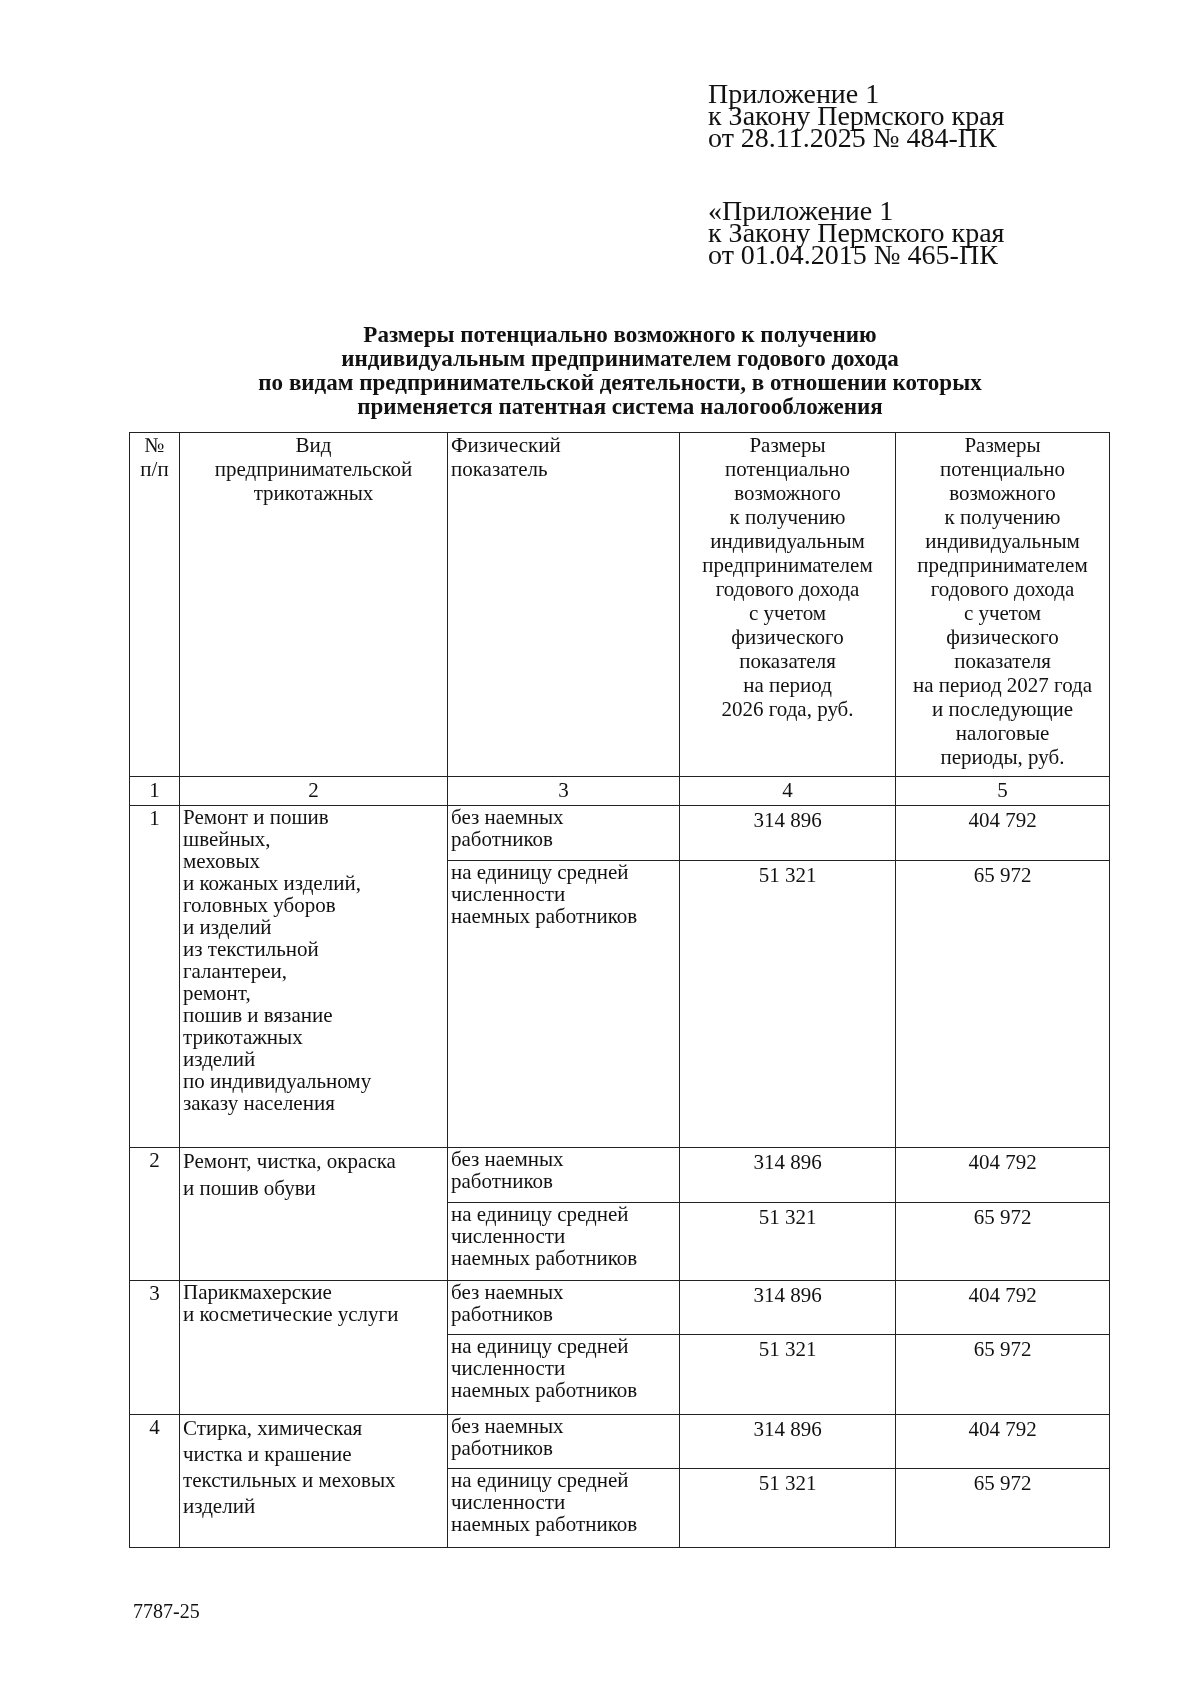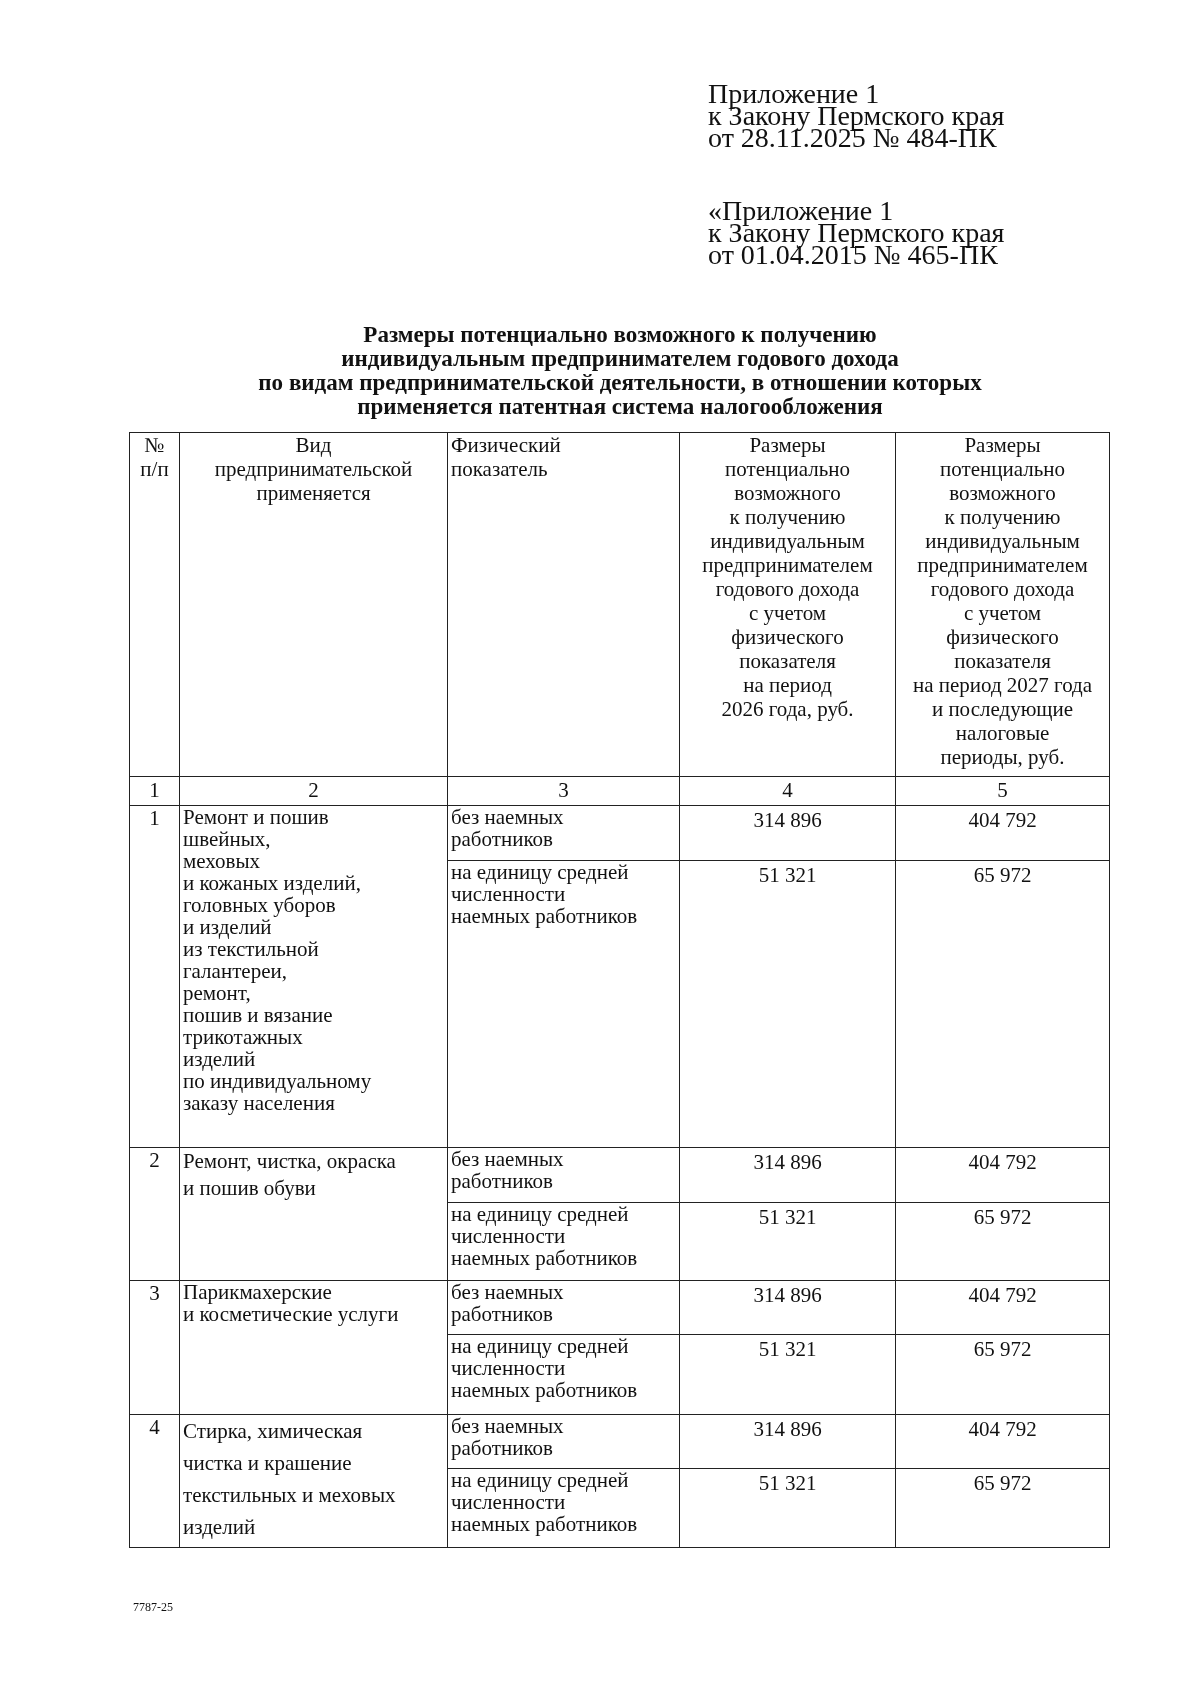--- a/index.html
+++ b/index.html
@@ -17,21 +17,21 @@
   table.main td { border: 1.5px solid #222; vertical-align: top; padding: 0 3px; }
   .c1 { width: 43px; text-align: center; }
   .c2 { width: 261px; }
   .c3 { width: 225px; }
   .c4 { width: 209px; text-align: center; }
   .c5 { width: 207px; text-align: center; }
   .hdr td { height: 343px; text-align: center; padding-top: 2px; }
   .nums td { height: 28px; text-align: center; line-height: 26px; }
   .left { text-align: left; }
   .num-cell { padding-top: 2px !important; }
-  .code { position: absolute; left: 133px; top: 1600px; font-size: 12px; }
+  .code { position: absolute; left: 133px; top: 1600px; font-size: 20px; }
 </style>
 </head>
 <body>
 
 <div class="appendix" id="app-new">
   <div>Приложение 1</div>
   <div>к Закону Пермского края</div>
   <div>от 28.11.2025  № 484-ПК</div>
 </div>
 
@@ -48,21 +48,21 @@
   <div>применяется патентная система налогообложения</div>
 </div>
 
 <table class="main">
   <tbody>
       <tr class="hdr">
     <td class="c1" style="white-space:pre-line">№
 п/п</td>
     <td class="c2" style="white-space:pre-line;text-align:center">Вид
 предпринимательской
-применяется</td>
+трикотажных</td>
     <td class="c3" style="white-space:pre-line;text-align:left">Физический
 показатель</td>
     <td class="c4" style="white-space:pre-line">Размеры
 потенциально
 возможного
 к получению
 индивидуальным
 предпринимателем
 годового дохода
 с учетом
@@ -151,21 +151,21 @@
   <tr style="height:80px">
     <td class="c3 left" style="white-space:pre-line;line-height:22px">на единицу средней
 численности
 наемных работников</td>
     <td class="c4 num-cell">51 321</td>
     <td class="c5 num-cell">65 972</td>
   </tr>
 
   <tr style="height:54px">
     <td class="c1" rowspan="2">4</td>
-    <td class="c2 left" rowspan="2" style="white-space:pre-line;line-height:32px">Стирка, химическая
+    <td class="c2 left" rowspan="2" style="white-space:pre-line;line-height:26px">Стирка, химическая
 чистка и крашение
 текстильных и меховых
 изделий</td>
     <td class="c3 left" style="white-space:pre-line;line-height:22px">без наемных
 работников</td>
     <td class="c4 num-cell">314 896</td>
     <td class="c5 num-cell">404 792</td>
   </tr>
   <tr style="height:79px">
     <td class="c3 left" style="white-space:pre-line;line-height:22px">на единицу средней

